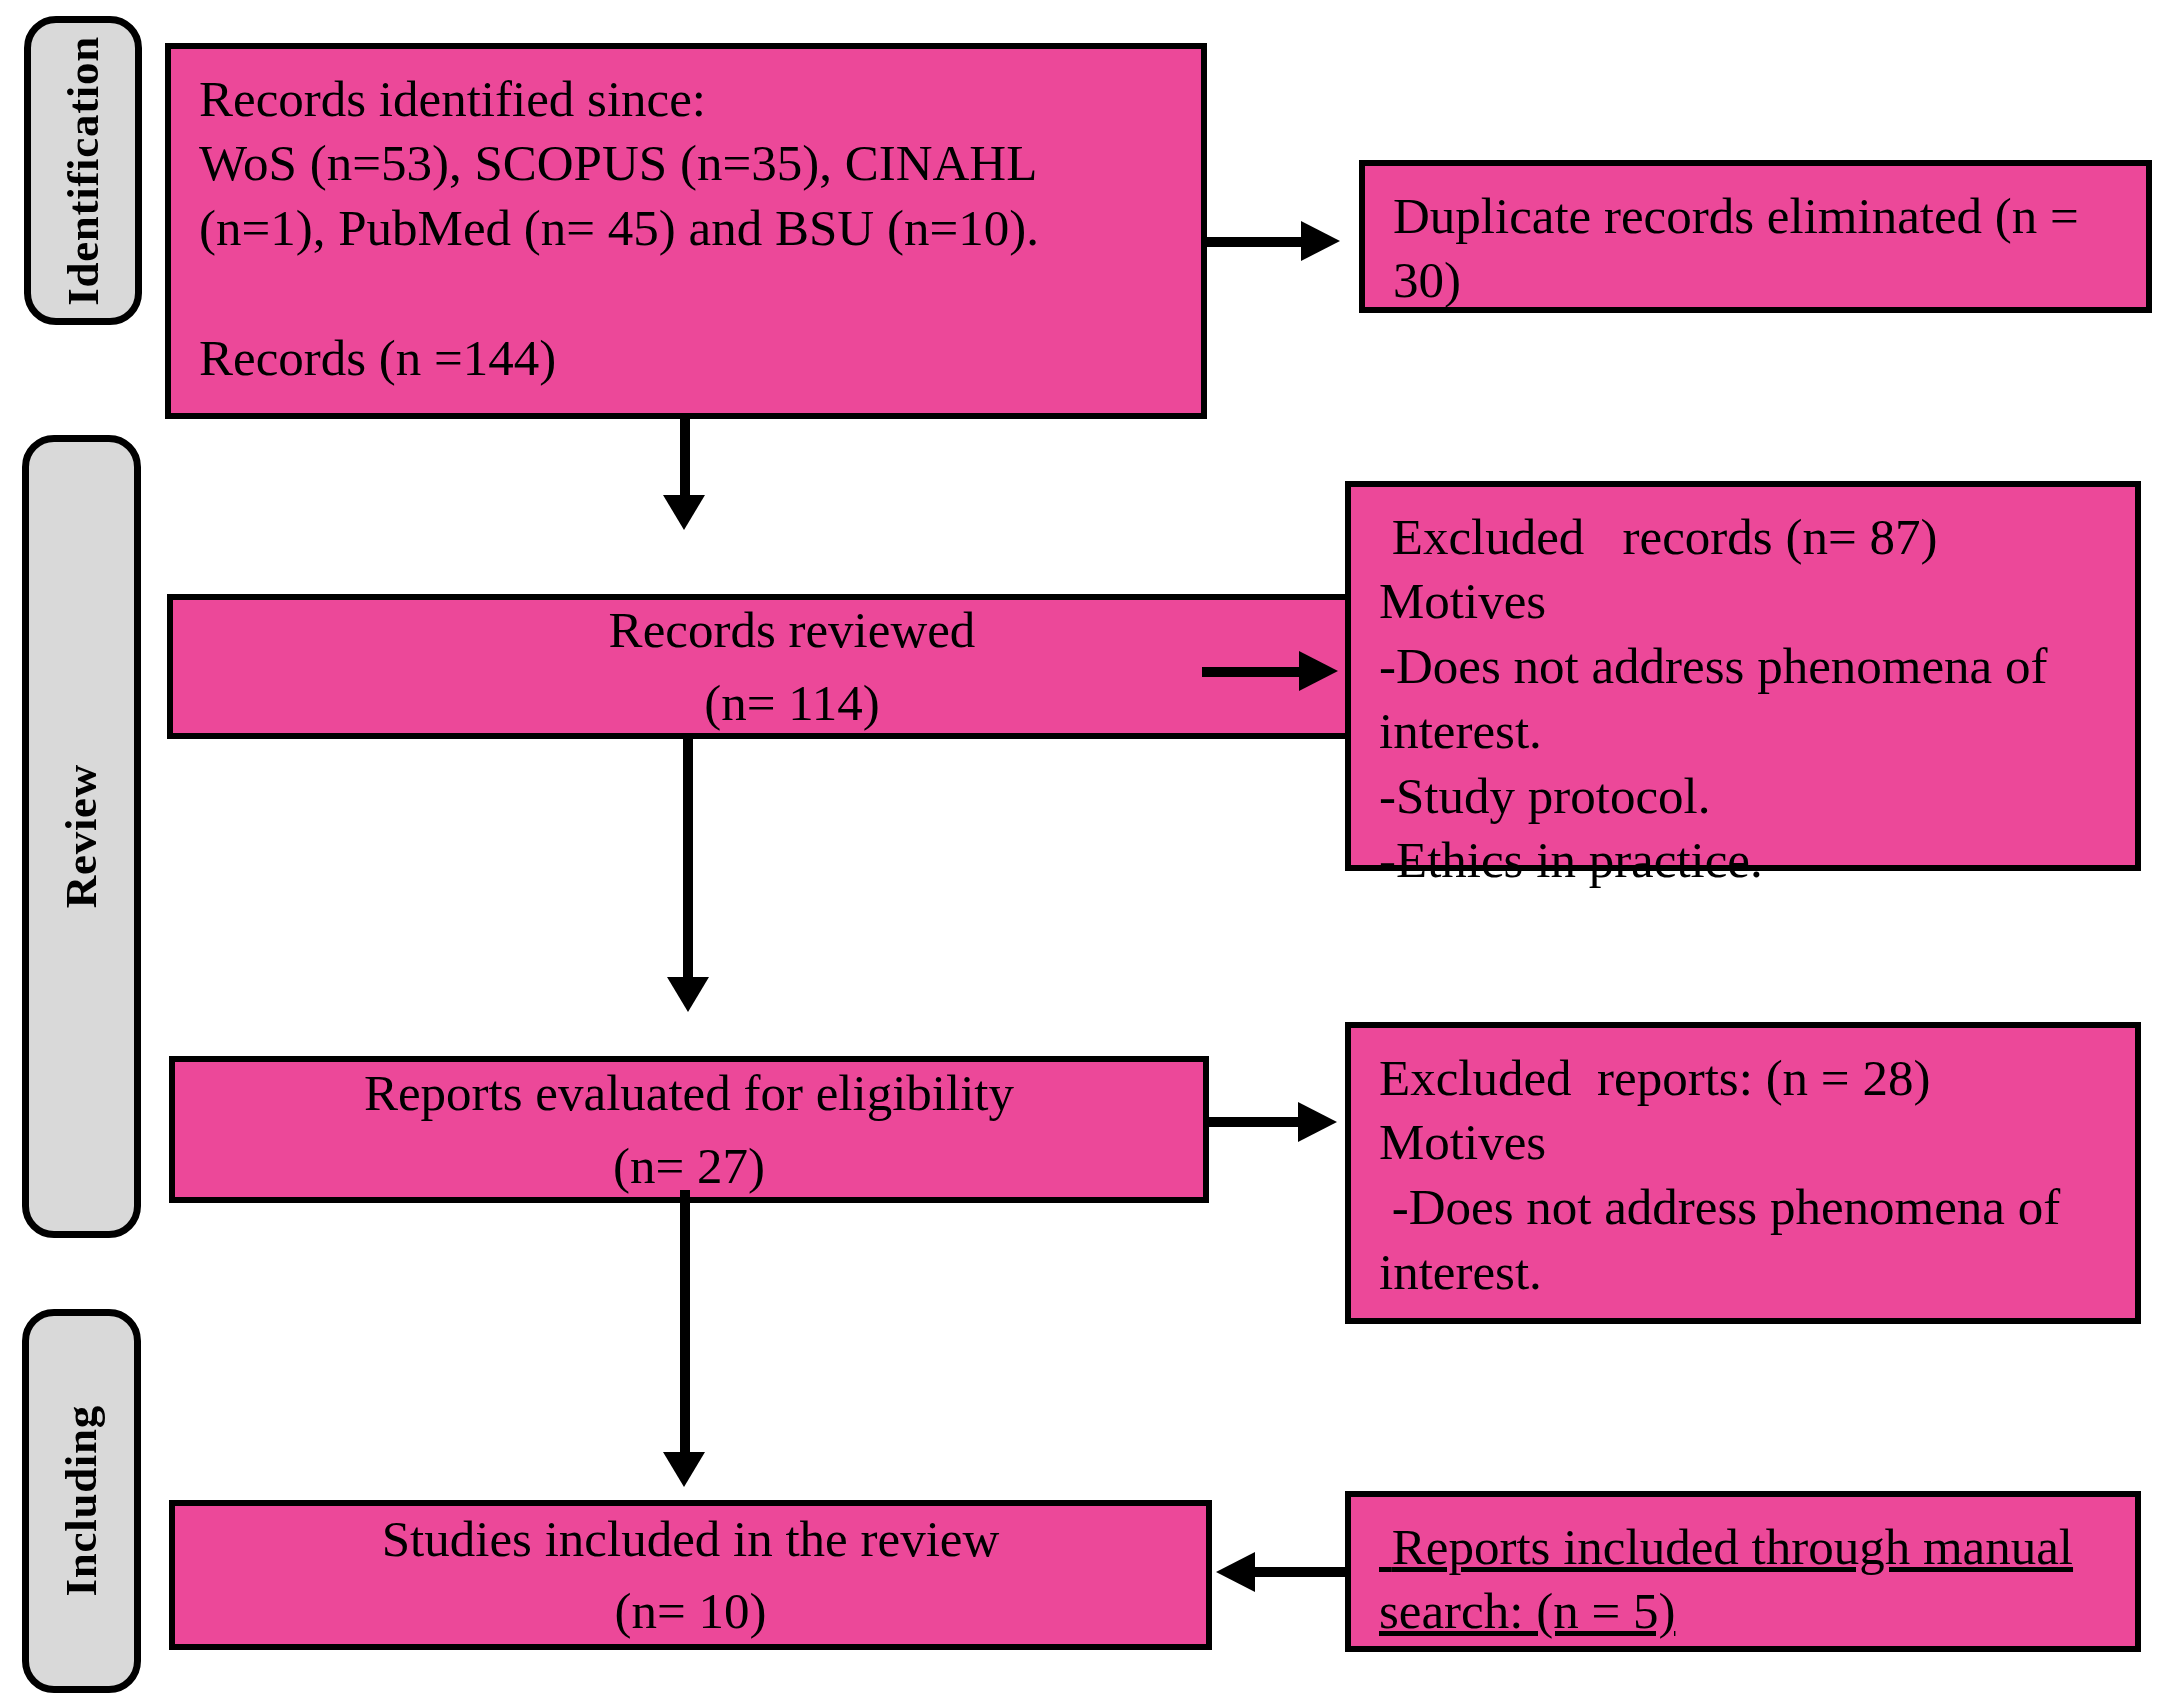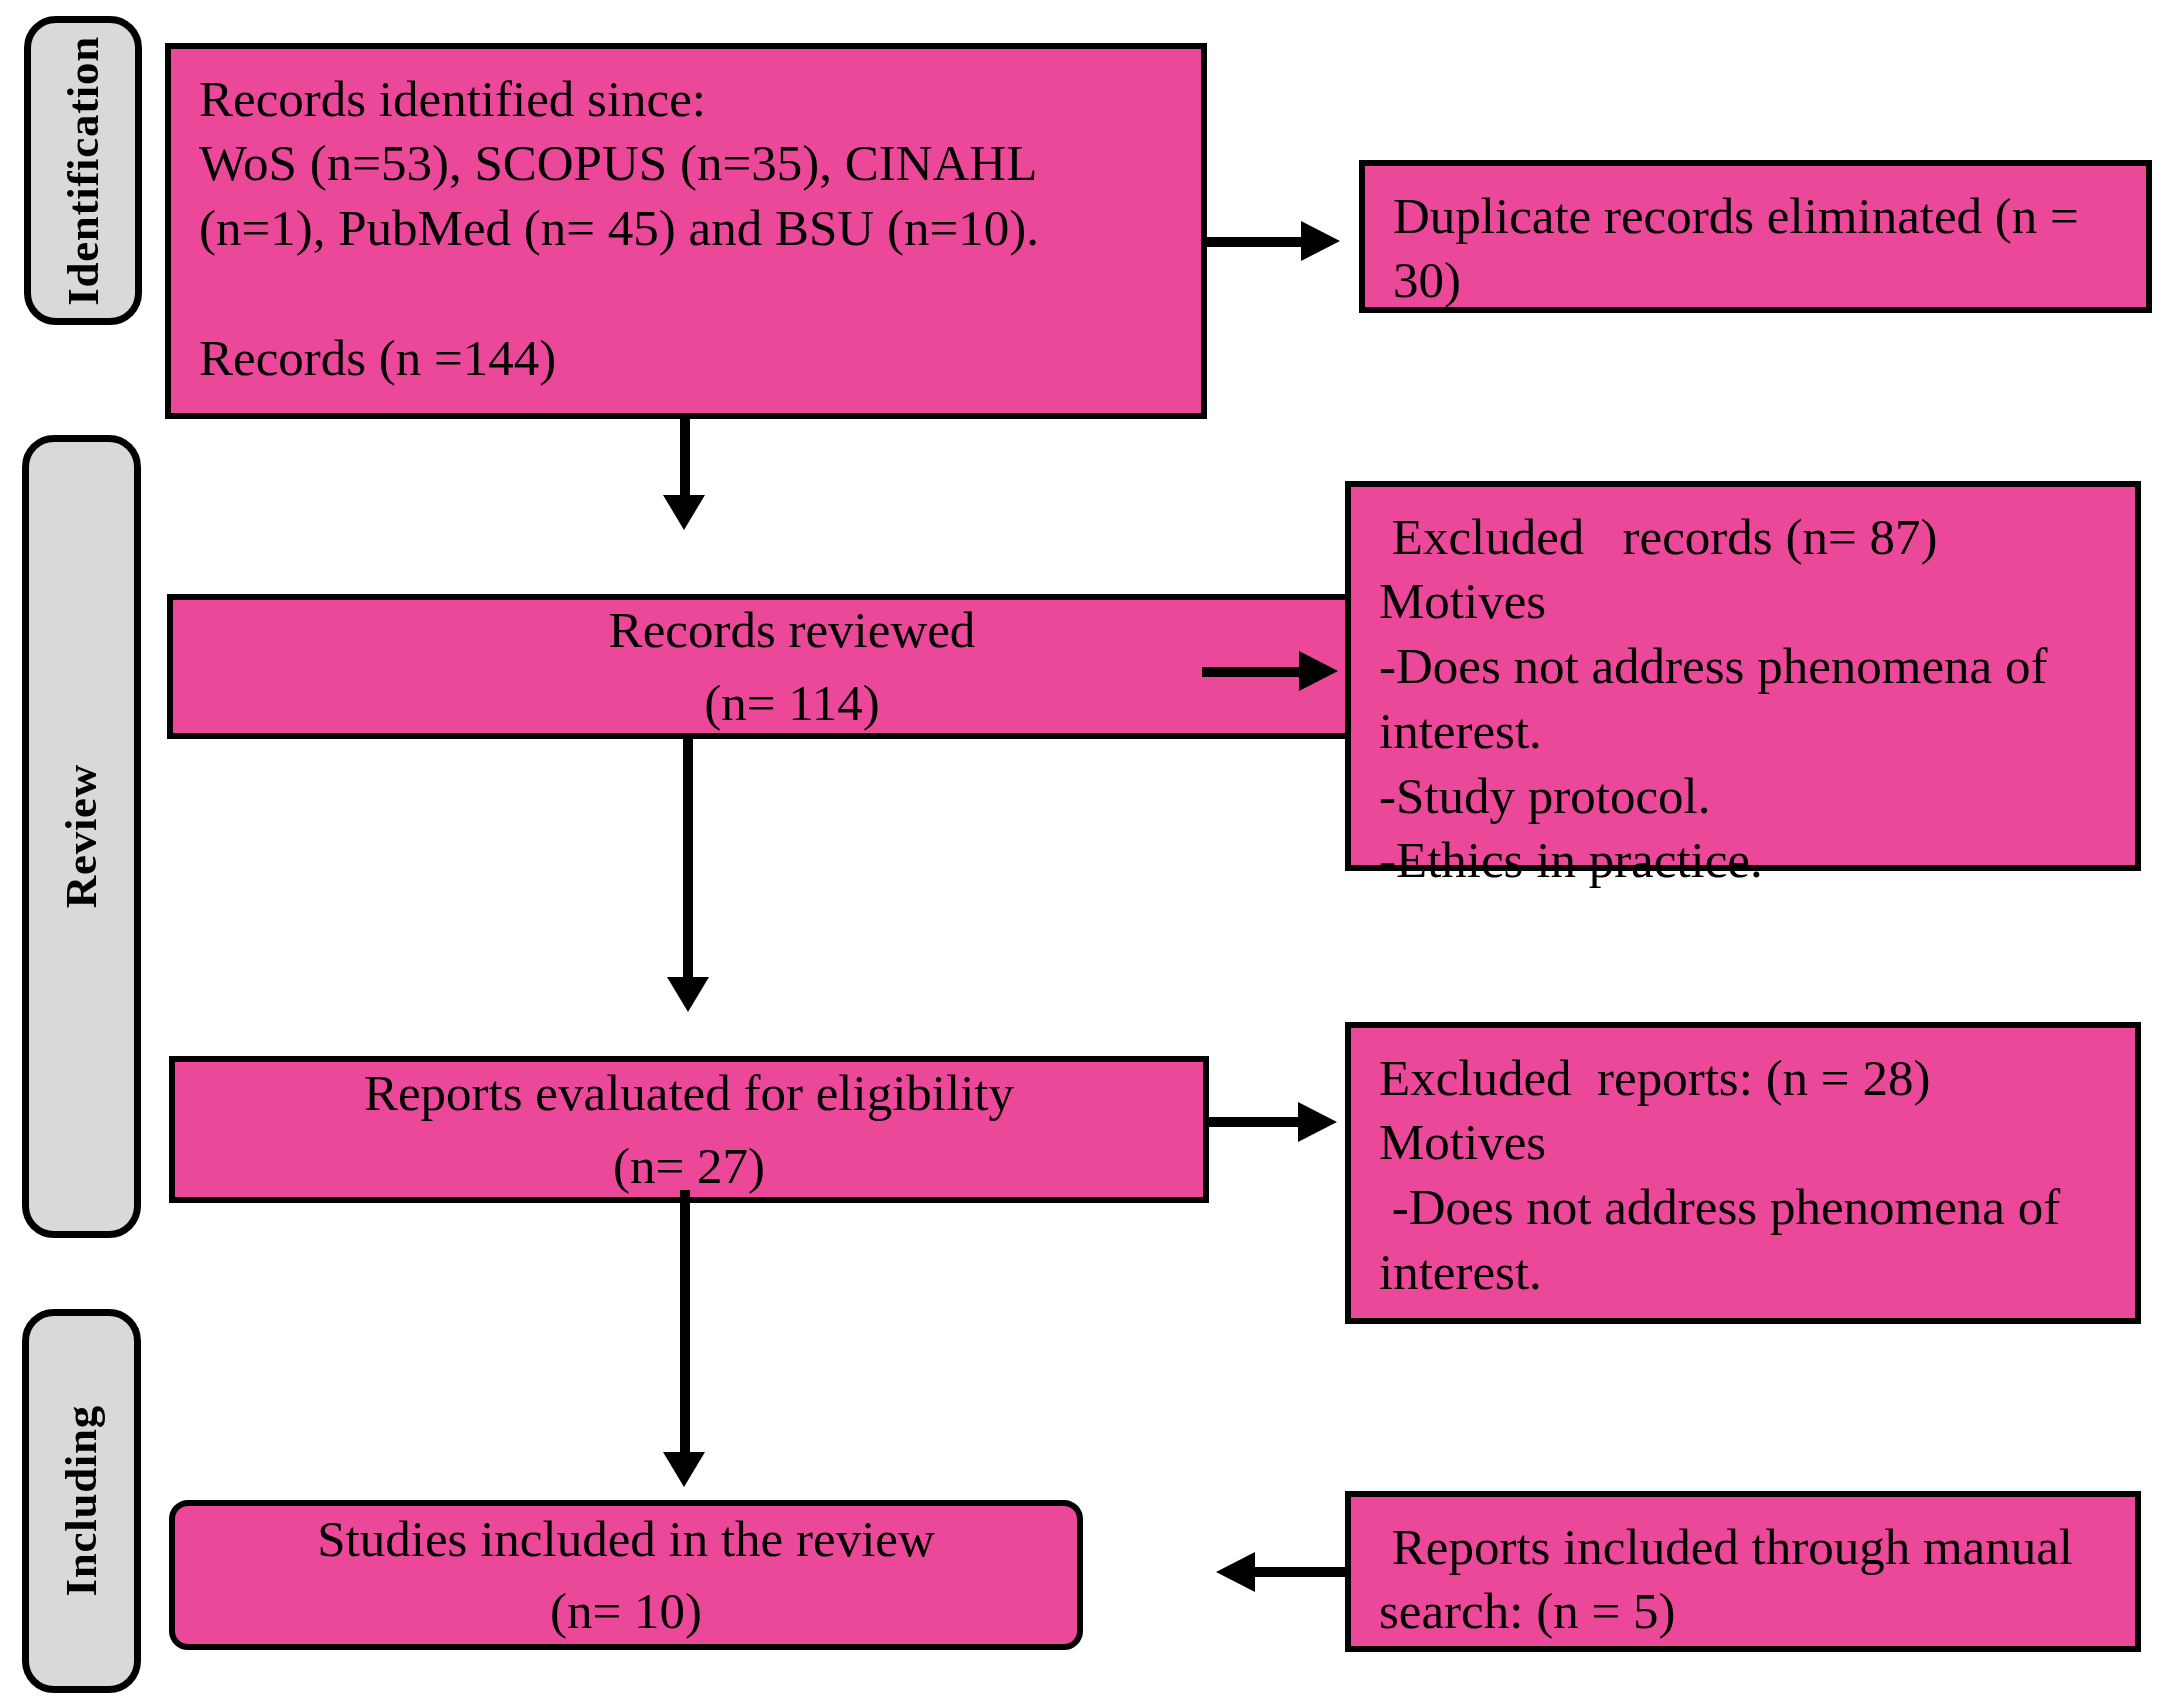--- a/index.html
+++ b/index.html
@@ -84,26 +84,26 @@
   }
 
   
   #stage-identification { left: 24px;  top: 16px;   width: 104px; height: 295px; }
   #stage-review         { left: 21.6px;  top: 435px;  width: 105px; height: 789px; }
   #stage-including      { left: 21.6px;  top: 1309px; width: 105px; height: 370px; }
 
   #box-identified { left: 165px; top: 43px;   width: 1042px; height: 376px; }
   #box-reviewed   { left: 167px; top: 594px;  width: 1250px; height: 145px; }
   #box-evaluated  { left: 169px; top: 1044px; width: 1040px; height: 147px; margin-top: 12px; }
-  #box-included   { left: 169px; top: 1500px; width: 914px; height: 150px; border-radius: 19px; }
+  #box-included   { left: 169px; top: 1500px; width: 1043px; height: 150px; }
 
   #box-duplicates   { left: 1359px; top: 160px;  width: 793px; height: 153px; }
   #box-excl-records { left: 1345px; top: 481px;  width: 796px; height: 390px; }
   #box-excl-reports { left: 1345px; top: 1022px; width: 796px; height: 302px; }
-  #box-manual       { left: 1345px; top: 1491px; width: 796px; height: 161px; }
+  #box-manual       { left: 1345px; top: 1491px; width: 796px; height: 161px; text-decoration: underline; }
 
   #arrow1-shaft { left: 1206px; top: 237px;  width: 97px;  height: 10px; }
   #arrow1-head  { left: 1301px; top: 221px; }
 
   #arrow2-shaft { left: 680px; top: 417px;  width: 10px;   height: 81px; }
   #arrow2-head  { left: 663px;  top: 495px; }
 
   #arrow3-shaft { left: 1202px; top: 667px;  width: 100px;  height: 10px; }
   #arrow3-head  { left: 1299px; top: 651px; }
 

